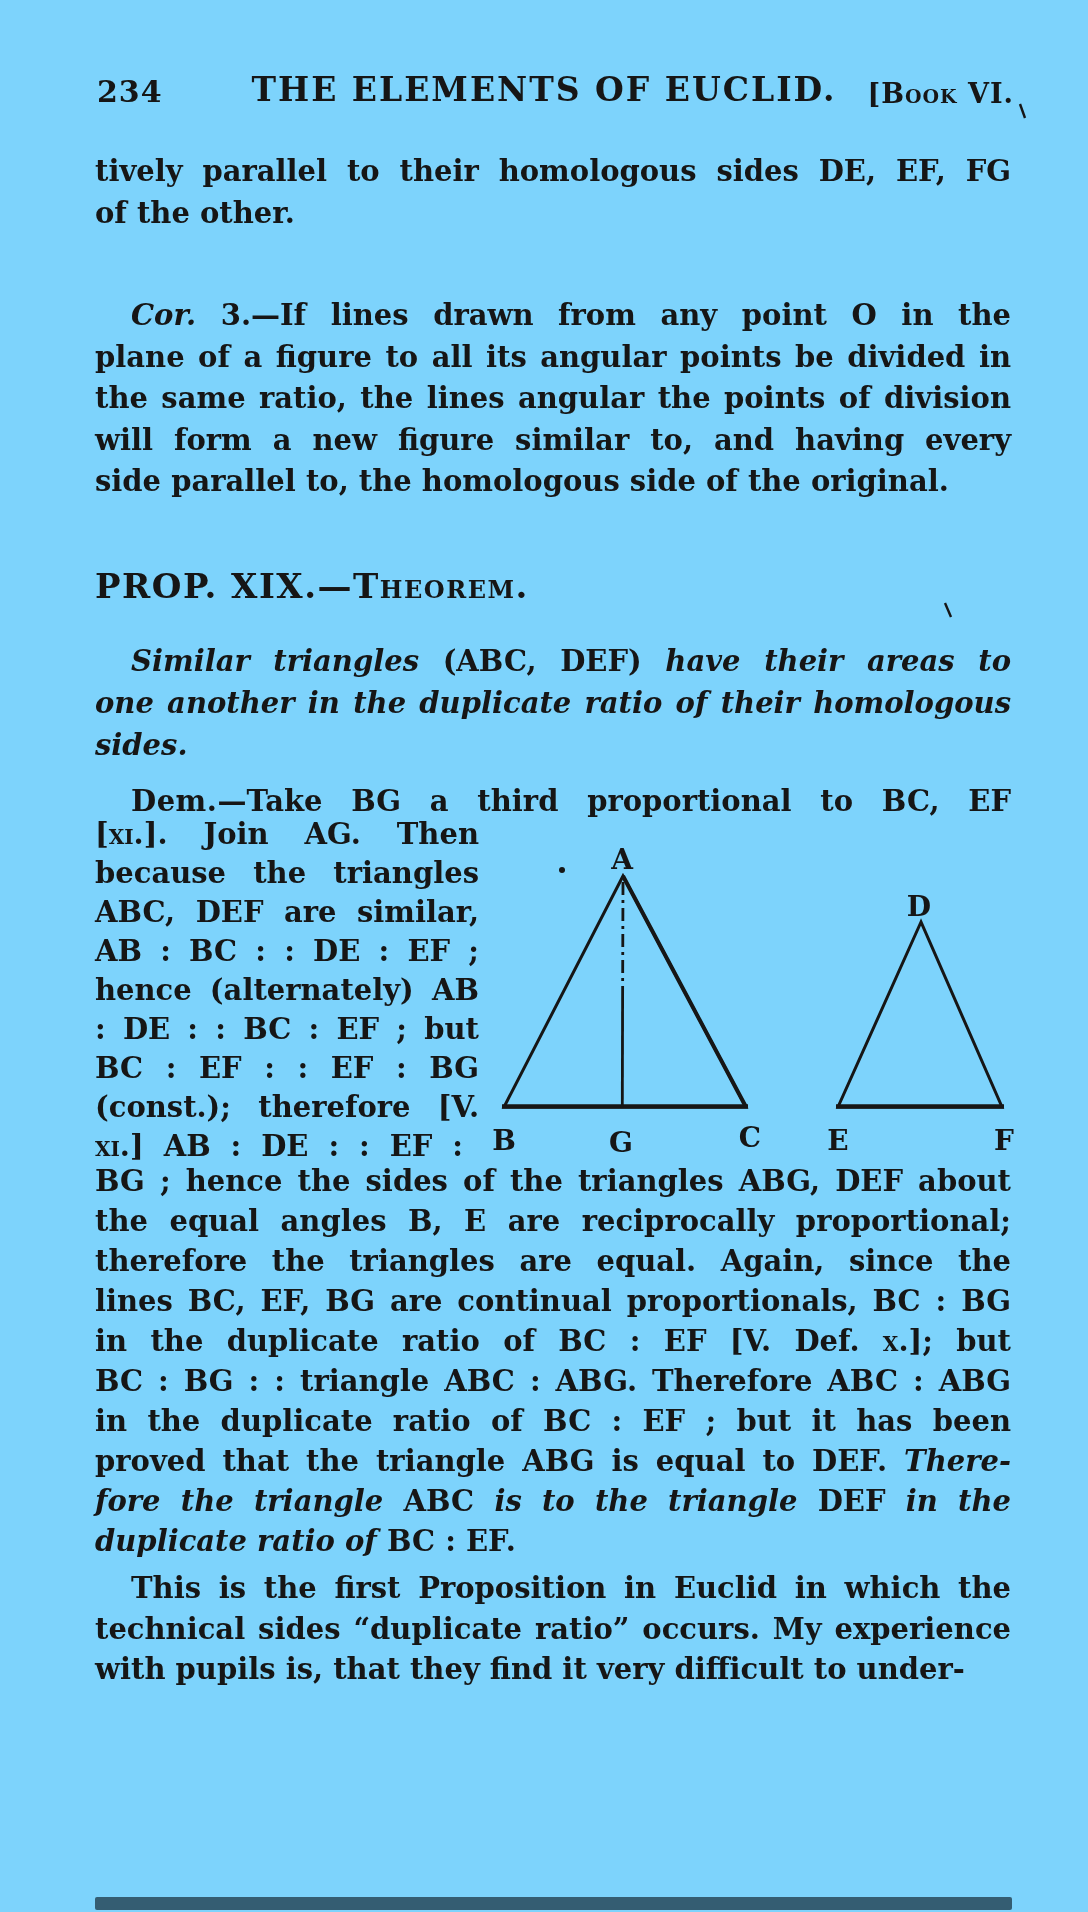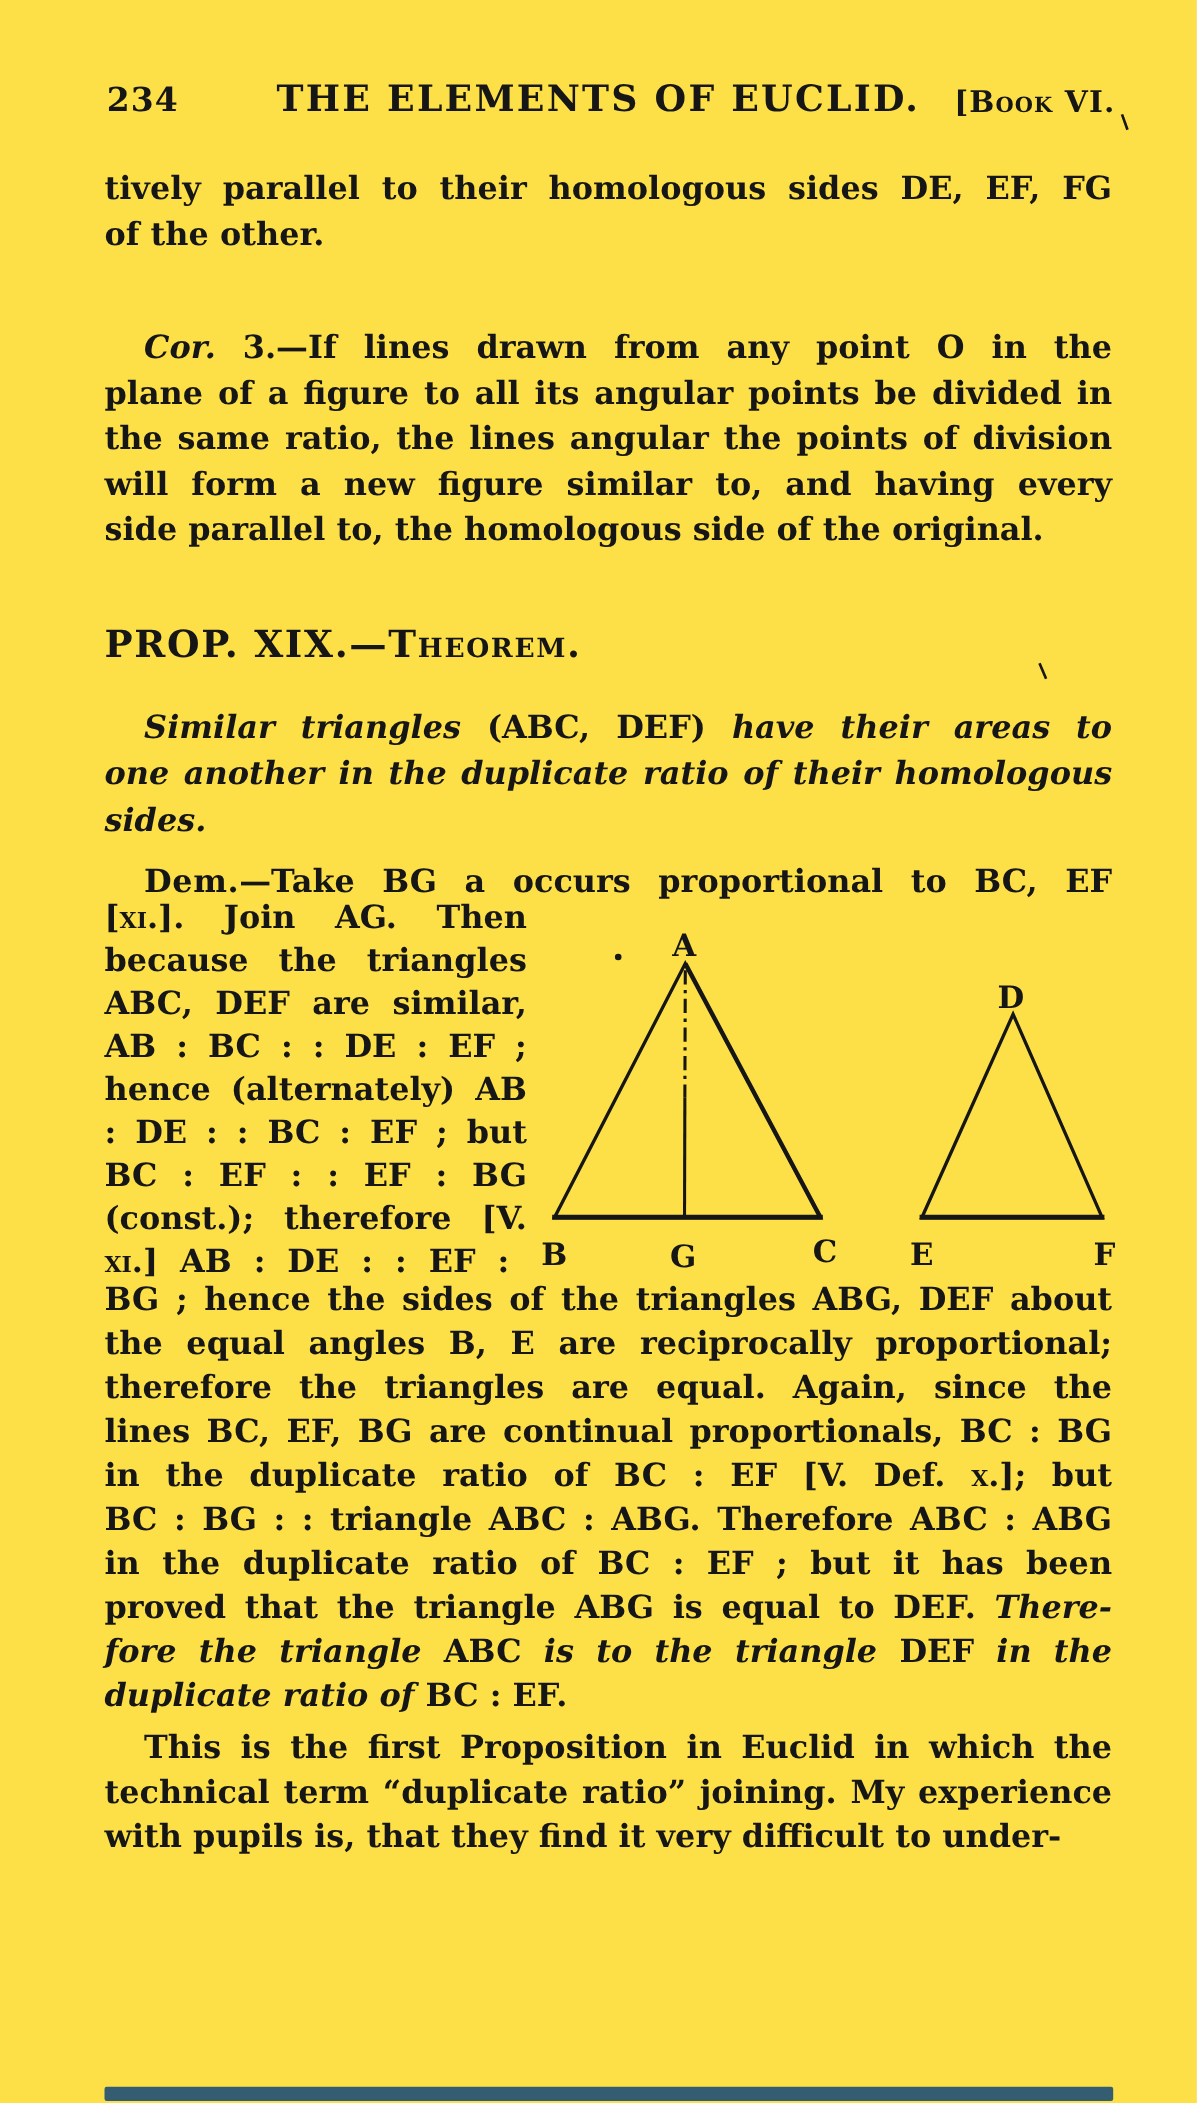--- a/index.html
+++ b/index.html
@@ -34,21 +34,21 @@
   .sg-b{font-weight:900;letter-spacing:0.5px;}
   
   svg.fig{position:absolute;left:0;top:0;pointer-events:none;}
   svg.fig text{font-family:"DejaVu Serif","Liberation Serif",serif;font-weight:700;font-size:28px;fill:#161616;}
   
   .bottom-bar{position:absolute;left:95px;top:1897px;width:917px;height:13px;border-radius:2px;}
 </style>
 </head>
 <body>
 
-<div class="page" style="background: #fde047; text-decoration: underline;">
+<div class="page" style="background: #7dd3fc; text-decoration: underline;">
 
   <span class="abs hdr-num">234</span>
   <span class="abs hdr-title">THE ELEMENTS OF EUCLID.</span>
   <span class="abs hdr-book">[Book VI.</span>
 
   <div class="blk b-intro">
       <div class="line"><span class="sg-r">tively parallel to their homologous sides DE, EF, FG</span></div>
       <div class="line end"><span class="sg-r">of the other.</span></div>
     </div>
   <div class="blk b-cor3">
@@ -60,21 +60,21 @@
     </div>
   <div class="blk b-heading">
       <div class="line end"><span class="sg-r">PROP. XIX.—</span><span class="sg-sc">Theorem</span><span class="sg-r">.</span></div>
     </div>
   <div class="blk b-statement">
       <div class="line indent"><span class="sg-i">Similar triangles </span><span class="sg-r">(ABC, DEF) </span><span class="sg-i">have their areas to</span></div>
       <div class="line"><span class="sg-i">one another in the duplicate ratio of their homologous</span></div>
       <div class="line end"><span class="sg-i">sides.</span></div>
     </div>
   <div class="blk b-demfirst">
-      <div class="line indent"><span class="sg-b">Dem.</span><span class="sg-r">—Take BG a occurs proportional to BC, EF</span></div>
+      <div class="line indent"><span class="sg-b">Dem.</span><span class="sg-r">—Take BG a third proportional to BC, EF</span></div>
     </div>
   <div class="blk b-leftcol">
       <div class="line"><span class="sg-r">[</span><span class="sg-sc">xi.</span><span class="sg-r">]. Join AG. Then</span></div>
       <div class="line"><span class="sg-r">because the triangles</span></div>
       <div class="line"><span class="sg-r">ABC, DEF are similar,</span></div>
       <div class="line"><span class="sg-r">AB : BC : : DE : EF ;</span></div>
       <div class="line"><span class="sg-r">hence (alternately) AB</span></div>
       <div class="line"><span class="sg-r">: DE : : BC : EF ; but</span></div>
       <div class="line"><span class="sg-r">BC : EF : : EF : BG</span></div>
       <div class="line"><span class="sg-r">(const.); therefore [V.</span></div>
@@ -87,21 +87,21 @@
       <div class="line"><span class="sg-r">lines BC, EF, BG are continual proportionals, BC : BG</span></div>
       <div class="line"><span class="sg-r">in the duplicate ratio of BC : EF [V. Def. </span><span class="sg-sc">x.</span><span class="sg-r">]; but</span></div>
       <div class="line"><span class="sg-r">BC : BG : : triangle ABC : ABG. Therefore ABC : ABG</span></div>
       <div class="line"><span class="sg-r">in the duplicate ratio of BC : EF ; but it has been</span></div>
       <div class="line"><span class="sg-r">proved that the triangle ABG is equal to DEF. </span><span class="sg-i">There-</span></div>
       <div class="line"><span class="sg-i">fore the triangle </span><span class="sg-r">ABC</span><span class="sg-i"> is to the triangle </span><span class="sg-r">DEF</span><span class="sg-i"> in the</span></div>
       <div class="line end"><span class="sg-i">duplicate ratio of </span><span class="sg-r">BC : EF.</span></div>
     </div>
   <div class="blk b-final">
       <div class="line indent"><span class="sg-r">This is the first Proposition in Euclid in which the</span></div>
-      <div class="line"><span class="sg-r">technical term “duplicate ratio” joining. My experience</span></div>
+      <div class="line"><span class="sg-r">technical sides “duplicate ratio” occurs. My experience</span></div>
       <div class="line end"><span class="sg-r">with pupils is, that they find it very difficult to under-</span></div>
     </div>
 
   <svg class="fig" width="1088" height="1912" viewBox="0 0 1088 1912">
 
     <polygon points="623,876 504,1107 746,1107" fill="none" stroke="#161616" stroke-width="3"></polygon>
 
     <line x1="502" y1="1106.5" x2="748" y2="1106.5" stroke="#161616" stroke-width="4.5"></line>
     <line x1="623" y1="876" x2="746" y2="1107" stroke="#161616" stroke-width="4"></line>
 

